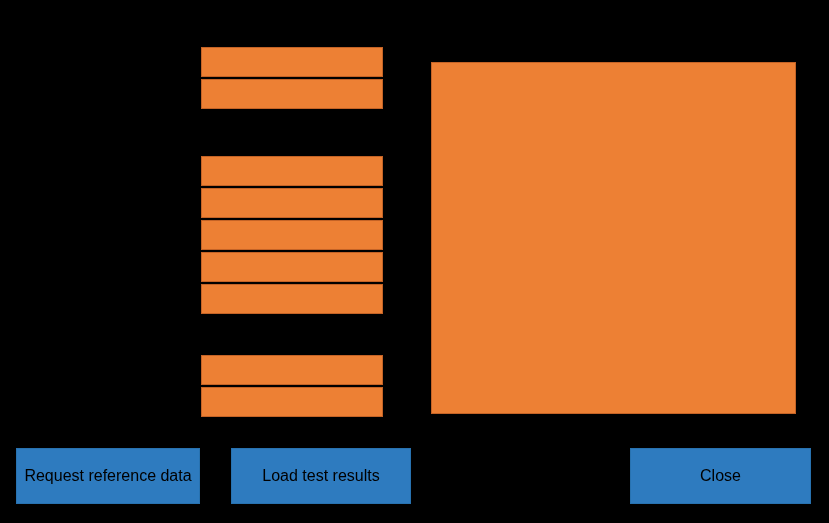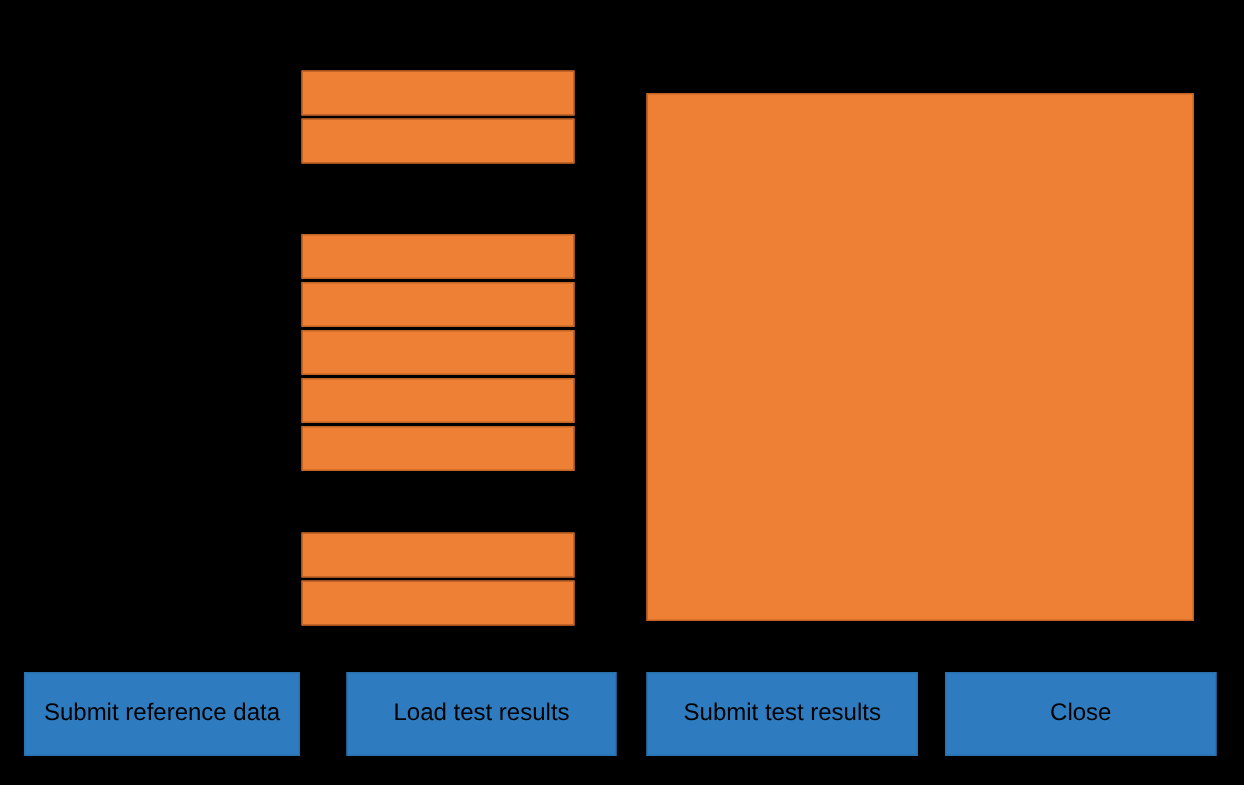--- a/index.html
+++ b/index.html
@@ -91,18 +91,17 @@
     <div class="field-bar h30"></div>
   </div>
 
   <div id="group-c" class="field-group">
     <div class="field-bar h30"></div>
     <div class="field-bar h30"></div>
   </div>
 
   <div id="content-panel"></div>
 
-  <div id="btn-request" class="btn">Submit reference data</div>
+  <div id="btn-request" class="btn">Request reference data</div>
   <div id="btn-load" class="btn">Load test results</div>
-  <div id="btn-submit" class="btn">Submit test results</div>
   <div id="btn-close" class="btn">Close</div>
 
 </div>
 
 </body></html>

